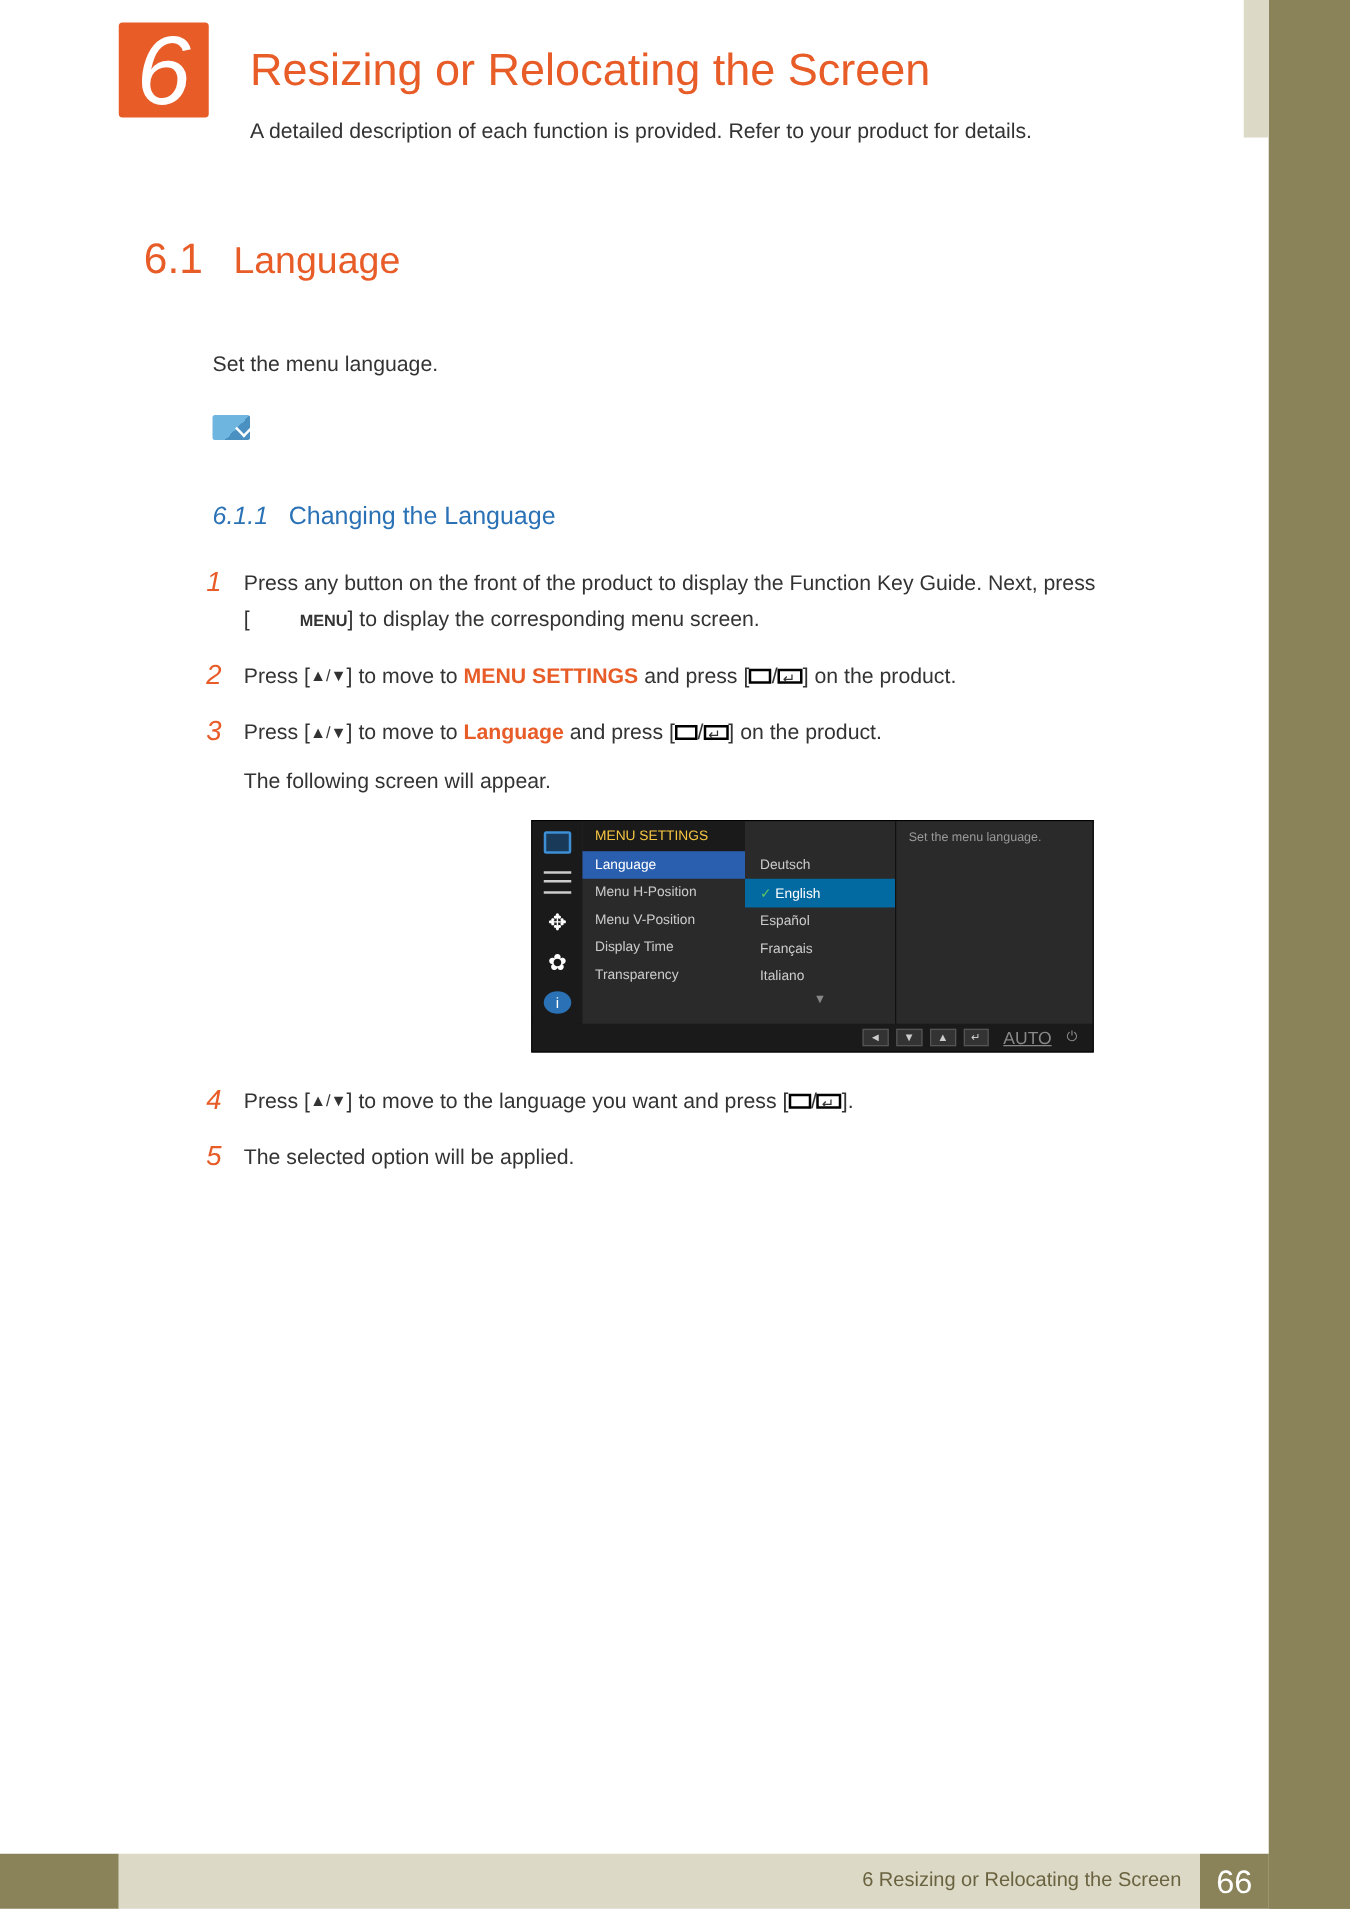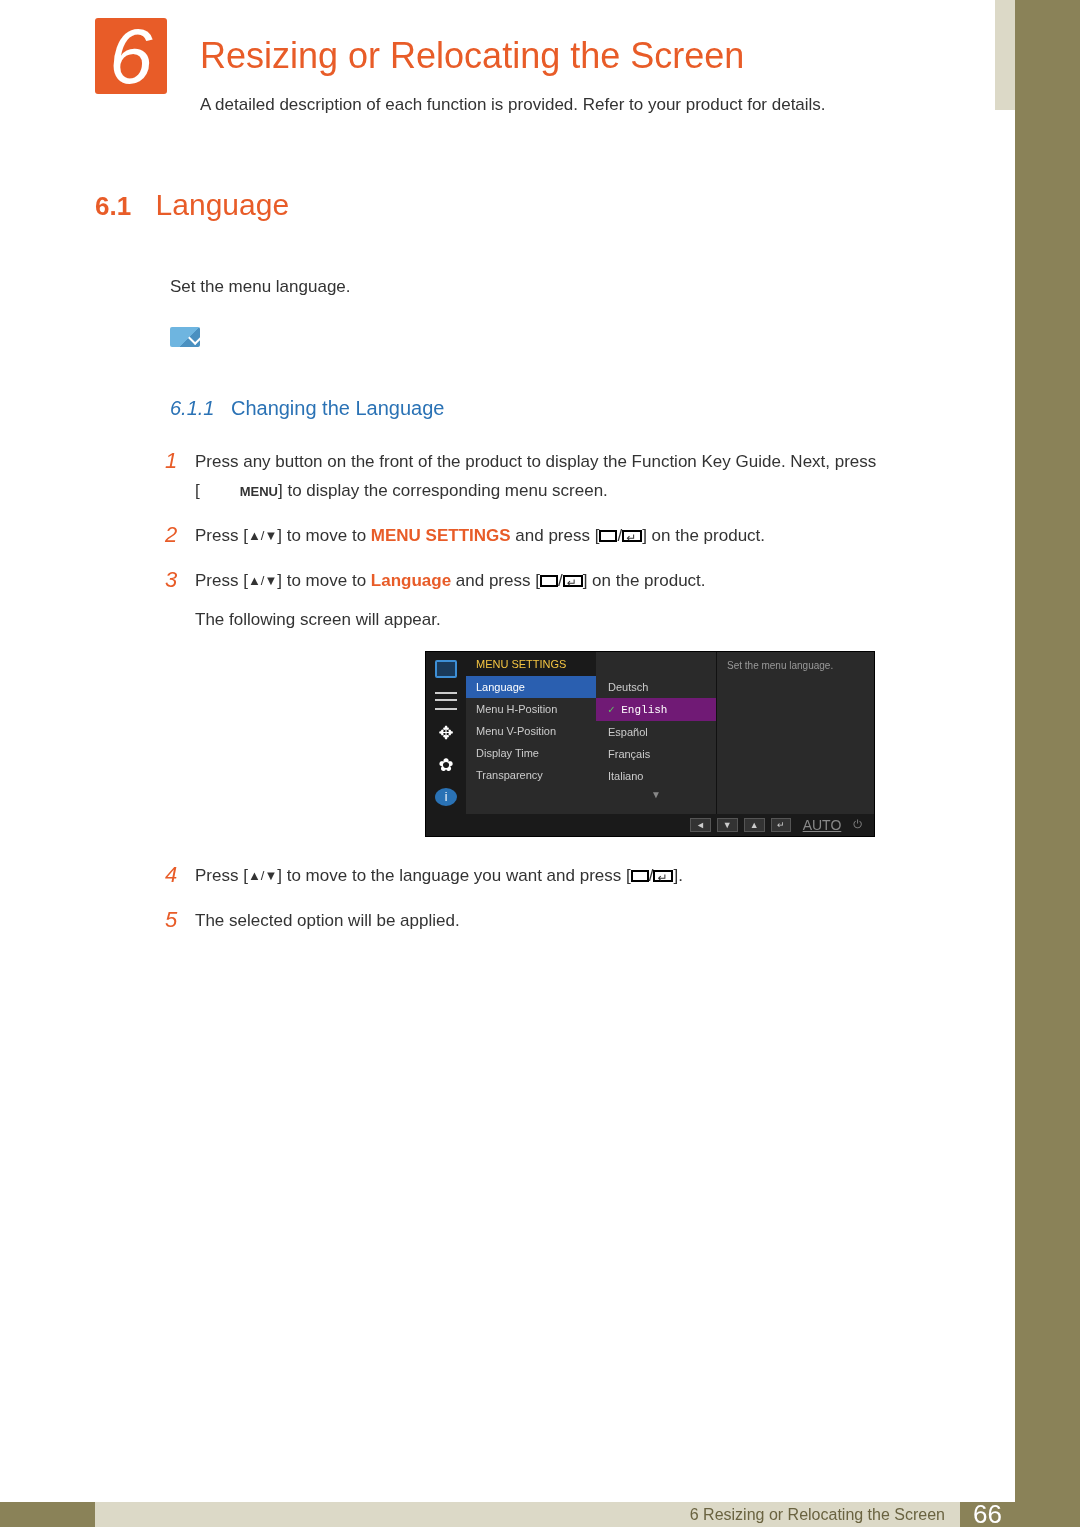--- a/index.html
+++ b/index.html
@@ -4,21 +4,21 @@
 <style>
 * { box-sizing: border-box; margin: 0; padding: 0; }
 body { font-family: Arial, Helvetica, sans-serif; background: #fff; width: 1080px; margin: 0 auto; color: #333; position: relative; min-height: 1527px; }
 .page { position: relative; width: 1080px; height: 1527px; }
 .side-bar { position: absolute; right: 0; top: 0; width: 65px; height: 1527px; background: #8a8258; }
 .top-right-box { position: absolute; right: 65px; top: 0; width: 20px; height: 110px; background: #dcd9c7; }
 .chapter-box { position: absolute; left: 95px; top: 18px; width: 72px; height: 76px; background: #e85c28; color: #fff; font-size: 78px; font-weight: 300; line-height: 76px; text-align: center; border-radius: 3px; font-style: italic; }
 .chapter-title { position: absolute; left: 200px; top: 35px; color: #e85c28; font-size: 36px; font-weight: 500; }
 .intro-text { position: absolute; left: 200px; top: 95px; font-size: 17px; color: #333; }
 .content { position: absolute; left: 95px; top: 188px; width: 870px; }
-.section-num { color: #e85c28; font-size: 26px; font-weight: 700; display: inline-block; margin-right: 20px; }
+.section-num { color: #e85c28; font-size: 34px; font-weight: 400; display: inline-block; margin-right: 20px; margin-left: 20px; }
 .section-title { color: #e85c28; font-size: 30px; font-weight: 500; }
 .body-text { font-size: 17px; color: #333; margin-left: 75px; margin-top: 55px; }
 .note-block { display: flex; margin-left: 75px; margin-top: 30px; }
 .note-icon { width: 30px; height: 20px; background: linear-gradient(135deg, #6eb5e0 60%, #4a90c0 60%); border-radius: 2px; margin-right: 25px; flex-shrink: 0; position: relative; }
 .note-icon::after { content: ""; position: absolute; right: 2px; bottom: 2px; width: 8px; height: 8px; border-bottom: 2px solid #fff; border-right: 2px solid #fff; transform: rotate(45deg) translateY(-3px); }
 .note-list li { list-style: none; position: relative; padding-left: 20px; font-size: 16px; color: #333; margin-bottom: 10px; line-height: 1.5; }
 .note-list li::before { content: "•"; position: absolute; left: 0; color: #e85c28; font-size: 12px; top: 4px; }
 .subsection { margin-left: 75px; margin-top: 50px; }
 .subsection-num { color: #2a72b5; font-size: 20px; font-weight: 500; margin-right: 12px; font-style: italic; }
 .subsection-title { color: #2a72b5; font-size: 20px; font-weight: 500; }
@@ -44,30 +44,30 @@
 .osd-ic-list::after { content:""; position:absolute; top:5px; left:0; width:100%; border-top:2px solid #ccc; }
 .osd-ic-arrows { font-size: 18px; color: #fff; }
 .osd-ic-gear { font-size: 18px; color: #fff; }
 .osd-ic-info { width: 18px; height: 18px; border-radius: 50%; background: #2a72b5; color: #fff; text-align: center; line-height: 18px; font-size: 12px; }
 .osd-col1 { width: 130px; background: #2a2a2a; }
 .osd-hdr { color: #f5c542; padding: 6px 10px; font-size: 11px; background: #1a1a1a; }
 .osd-item { color: #ccc; padding: 5px 10px; font-size: 11px; }
 .osd-item.sel { background: #2a5fb0; color: #fff; }
 .osd-col2 { width: 120px; background: #2a2a2a; }
 .osd-opt { color: #ccc; padding: 5px 12px; font-size: 11px; text-align: left; }
-.osd-opt.sel { background: #701a75; color: #fff; font-family: Liberation Mono, monospace; }
+.osd-opt.sel { background: #0369a1; color: #fff; }
 .osd-opt.sel::before { content: "✓ "; color: #5fc55f; }
 .osd-scroll { text-align: center; color: #888; font-size: 10px; padding-top: 2px; }
 .osd-col3 { flex: 1; background: #2a2a2a; color: #999; padding: 8px 10px; font-size: 10px; border-left: 1px solid #111; }
 .osd-footer { background: #1a1a1a; height: 22px; display: flex; align-items: center; justify-content: flex-end; gap: 6px; padding: 0 12px; }
 .osd-btn { background: #333; border: 1px solid #555; color: #ccc; font-size: 9px; padding: 1px 5px; min-width: 20px; text-align: center; }
 .osd-auto { color: #888; font-size: 14px; padding: 0 6px; text-decoration: underline; }
 .osd-power { color: #888; font-size: 11px; }
 
-.footer { position: absolute; bottom: 0; left: 0; width: 1080px; height: 25px; display: flex; }
+.footer { position: absolute; bottom: 0; left: 0; width: 1080px; height: 44px; display: flex; }
 .footer-left { width: 95px; background: #8a8258; }
 .footer-mid { flex: 1; background: #dcd9c7; display: flex; align-items: center; justify-content: flex-end; padding-right: 15px; color: #6a6340; font-size: 16px; font-weight: 500; }
 .footer-page { width: 55px; background: #8a8258; color: #fff; font-size: 26px; font-weight: 500; display: flex; align-items: center; justify-content: center; }
 .footer-right { width: 65px; background: #8a8258; }
 </style>
 </head>
 <body>
 
 <div class="page">
   <div class="side-bar"></div>

